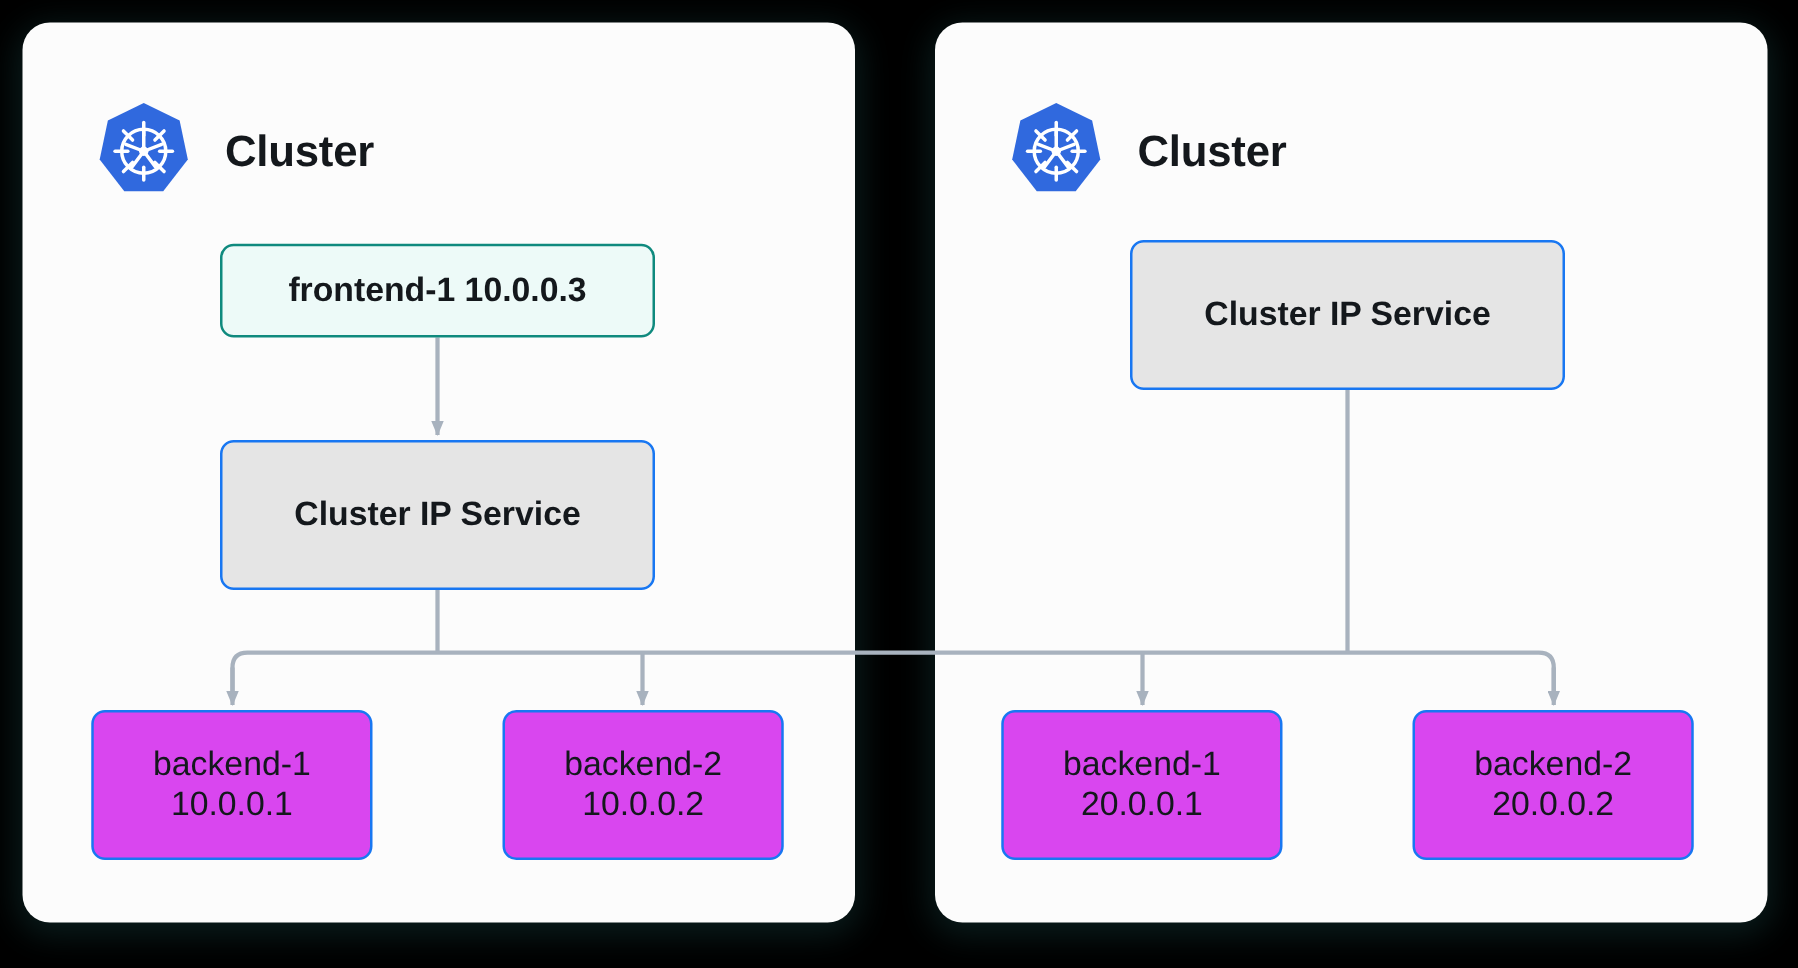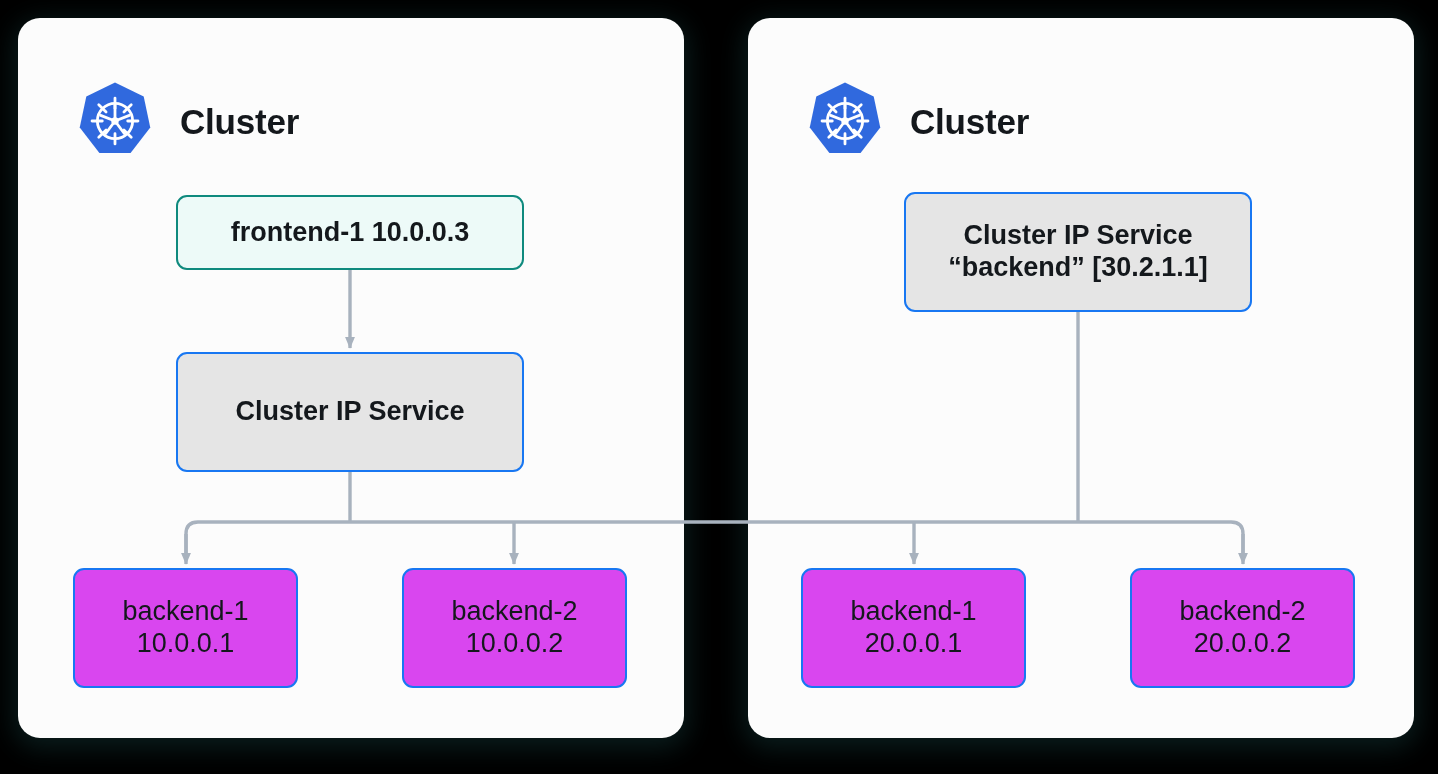--- a/index.html
+++ b/index.html
@@ -172,21 +172,20 @@
   <div class="node pod" id="n-be-l2">
     <div>
       <span>backend-2</span>
       <span>10.0.0.2</span>
     </div>
   </div>
 
   <div class="node blue" id="n-svc-right">
     <div>
       <span>Cluster IP Service</span>
-      <span>“backend” [30.2.1.1]</span>
     </div>
   </div>
 
   <div class="node pod" id="n-be-r1">
     <div>
       <span>backend-1</span>
       <span>20.0.0.1</span>
     </div>
   </div>
 

